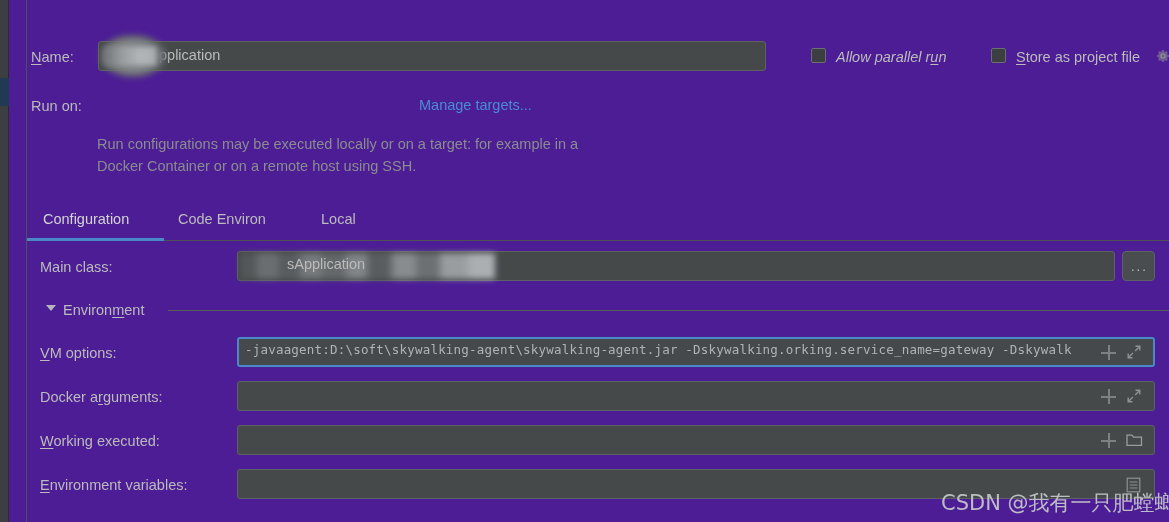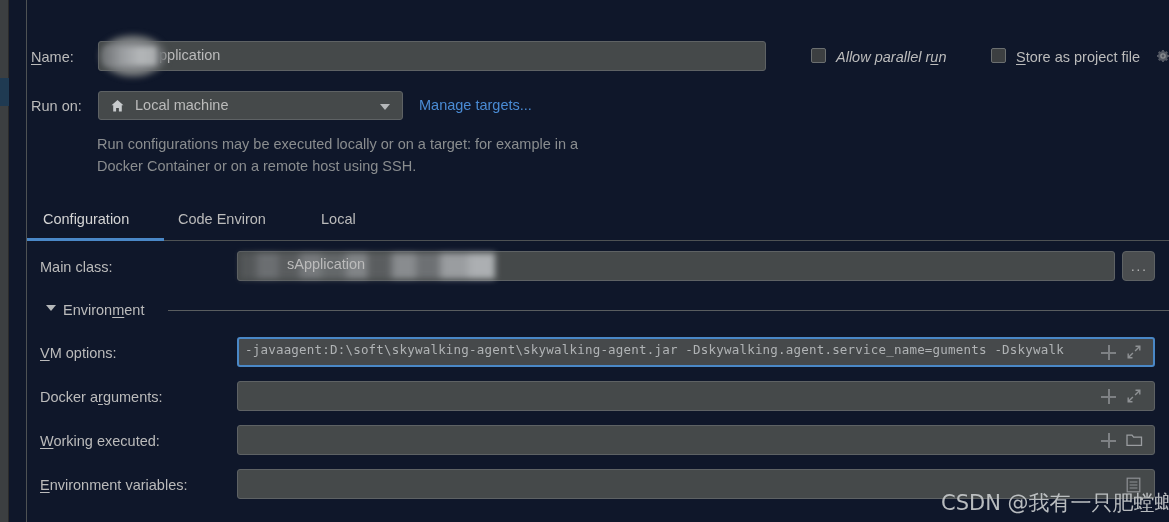--- a/index.html
+++ b/index.html
@@ -5,21 +5,21 @@
   * { box-sizing: border-box; margin: 0; padding: 0; }
   html, body {
     width: 1169px; height: 522px;
     background: #3c3f41;
     font-family: "Liberation Sans", sans-serif;
     overflow: hidden;
   }
   #root {
     position: relative;
     width: 1169px; height: 522px;
-    background: #0f172a;
+    background: #4c1d95;
   }
 
   
   .gutter-outer {
     position: absolute; left: 0; top: 0; width: 9px; height: 522px;
     background: #3c3f41;
     border-right: 1px solid #2b2b2b;
   }
   .gutter-sel {
     position: absolute; left: 0; top: 78px; width: 9px; height: 28px;
@@ -245,27 +245,20 @@
   <div class="lbl" style="left:1016px; top:48px;">
     <u>S</u><span>tore as project file</span>
   </div>
 
   <svg class="" style="position:absolute;left:1155px;top:48px;width:16px;height:16px;" viewBox="0 0 16 16">
     <path fill="#8a8d8f" d="M8 5.2a2.8 2.8 0 100 5.6 2.8 2.8 0 000-5.6zm0 4.2a1.4 1.4 0 110-2.8 1.4 1.4 0 010 2.8z"></path>
     <path fill="#8a8d8f" d="M14 7h-1.3a4.9 4.9 0 00-.6-1.4l.9-.9-1.7-1.7-.9.9A4.9 4.9 0 009 3.3V2H6.9v1.3c-.5.1-1 .3-1.4.6l-.9-.9L2.9 4.7l.9.9c-.3.4-.5.9-.6 1.4H2v2.1h1.3c.1.5.3 1 .6 1.4l-.9.9 1.7 1.7.9-.9c.4.3.9.5 1.4.6V14H9v-1.2c.5-.1 1-.3 1.4-.6l.9.9 1.7-1.7-.9-.9c.3-.4.5-.9.6-1.4H14V7z" opacity="0.55"></path>
   </svg>
 
   <div class="lbl" style="left:31px; top:97px;">Run on:</div>
-  <div class="combo">
-    <svg class="home-icon" viewBox="0 0 16 16">
-      <path fill="#c8cbcd" d="M8 1.2L1.2 7h1.9v7.3h3.3v-4h3.2v4h3.3V7h1.9L8 1.2z"></path>
-    </svg>
-    <span class="combo-label">Local machine</span>
-    <span class="combo-arrow"></span>
-  </div>
   <div class="link" style="left:419px; top:97px;">Manage targets...</div>
 
   <div class="desc">Run configurations may be executed locally or on a target: for example in a Docker Container or on a remote host using SSH.</div>
 
   <div class="tab active" style="left:43px; top:211px;">Configuration</div>
   <div class="tab" style="left:178px; top:211px;">Code Environ</div>
   <div class="tab" style="left:321px; top:211px;">Local</div>
   <div class="tab-line"></div>
   <div class="tab-underline"></div>
 
@@ -280,21 +273,21 @@
   <span class="env-tri"></span>
   <div class="lbl" style="left:63px; top:301px;">
     <span>Environ</span><u>m</u><span>ent</span>
   </div>
   <div class="env-sep"></div>
 
   <div class="lbl" style="left:40px; top:344px;">
     <u>V</u><span>M options:</span>
   </div>
   <div class="vfield focused" style="top:337px;"></div>
-  <div class="vm-text">-javaagent:D:\soft\skywalking-agent\skywalking-agent.jar -Dskywalking.agent.service_name=guments -Dskywalk</div>
+  <div class="vm-text">-javaagent:D:\soft\skywalking-agent\skywalking-agent.jar -Dskywalking.orking.service_name=gateway -Dskywalk</div>
   <span class="plus-icon" style="left:1101px; top:345px;"></span>
   <svg class="expand-icon" style="left:1126px; top:344px;" viewBox="0 0 16 16">
     <path fill="none" stroke="#8e9194" stroke-width="1.4" d="M9.5 2.2h4.3v4.3M13.6 2.4L9.1 6.9M6.5 13.8H2.2V9.5M2.4 13.6l4.5-4.5"></path>
   </svg>
 
   <div class="lbl" style="left:40px; top:388px;">
     <span>Docker a</span><u>r</u><span>guments:</span>
   </div>
   <div class="vfield" style="top:381px;"></div>
   <span class="plus-icon" style="left:1101px; top:389px;"></span>

